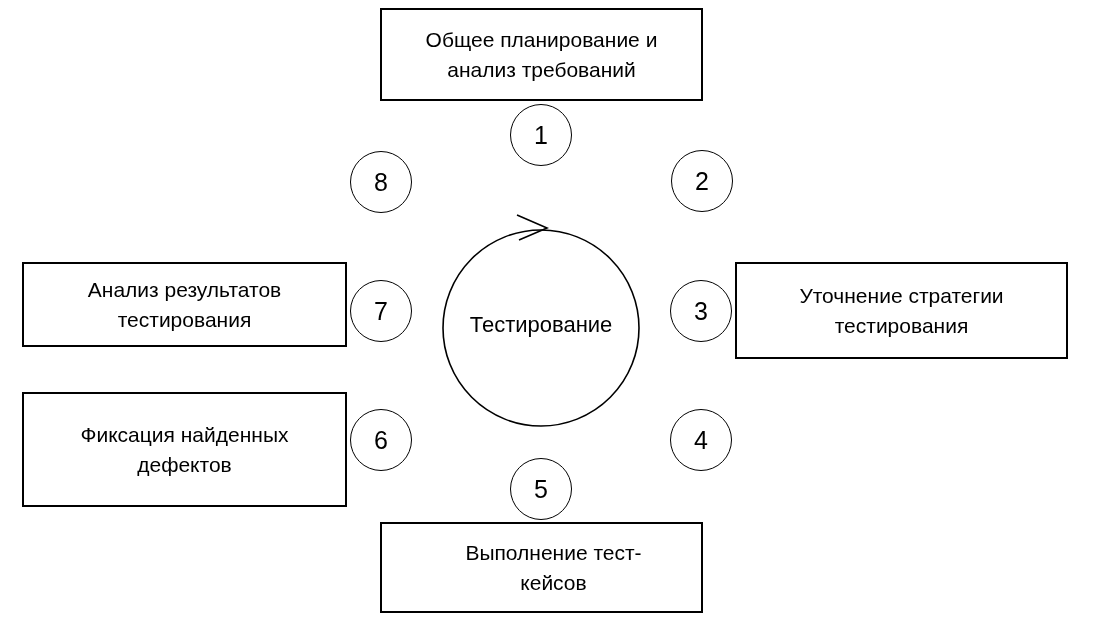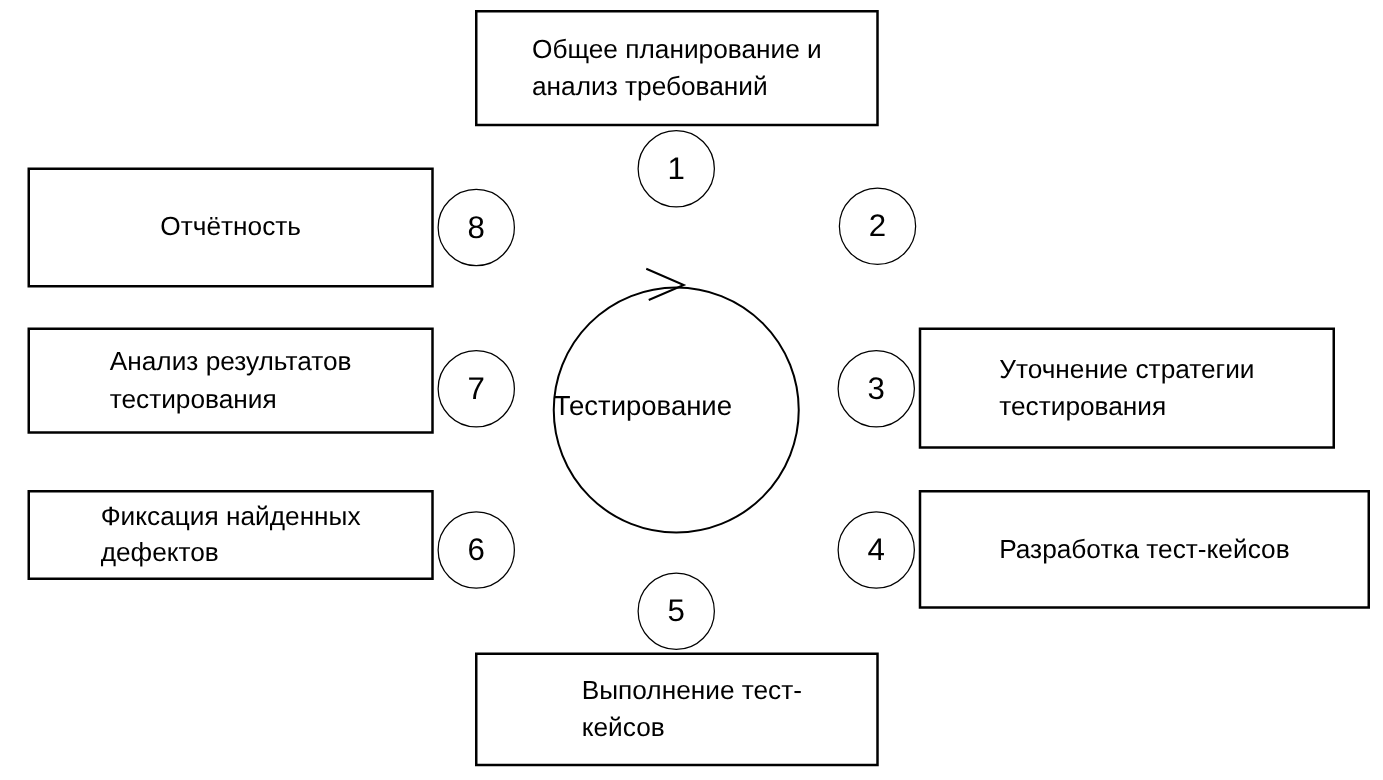--- a/index.html
+++ b/index.html
@@ -16,21 +16,21 @@
     color: #000000;
     overflow: hidden;
   }
   .box {
     position: absolute;
     border: 2px solid #000000;
     background: #ffffff;
     display: flex;
     align-items: center;
     justify-content: center;
-    text-align: left;
+    text-align: center;
     font-size: 21px;
     line-height: 1.4;
     box-sizing: border-box;
     padding: 0 8px;
     white-space: pre-line;
   }
   .badge {
     position: absolute;
     width: 62px;
     height: 62px;
@@ -41,34 +41,35 @@
     align-items: center;
     justify-content: center;
     font-size: 25px;
     box-sizing: border-box;
   }
   .center-label {
     position: absolute;
     left: 443px;
     top: 312px;
     width: 196px;
+    text-align: center;
     font-size: 22px;
   }
   svg.cycle {
     position: absolute;
     left: 0;
     top: 0;
   }
   
   .box-1 { left: 380px; top: 8px;   width: 323px; height: 93px; }
   .box-2 { left: 735px; top: 133px; width: 361px; height: 97px; }
   .box-3 { left: 735px; top: 262px; width: 333px; height: 97px; }
   .box-4 { left: 735px; top: 392px; width: 361px; height: 95px; }
   .box-5 { left: 380px; top: 522px; width: 323px; height: 91px; padding-left: 32px; }
-  .box-6 { left: 22px;  top: 392px; width: 325px; height: 72px; }
+  .box-6 { left: 22px;  top: 392px; width: 325px; height: 115px; }
   .box-7 { left: 22px;  top: 262px; width: 325px; height: 85px; }
   .box-8 { left: 22px;  top: 134px; width: 325px; height: 96px; }
   
   .badge-1 { left: 510px; top: 104px; }
   .badge-2 { left: 671px; top: 150px; }
   .badge-3 { left: 670px; top: 280px; }
   .badge-4 { left: 670px; top: 409px; }
   .badge-5 { left: 510px; top: 458px; }
   .badge-6 { left: 350px; top: 409px; }
   .badge-7 { left: 350px; top: 280px; }
@@ -83,28 +84,26 @@
     <circle cx="541" cy="328" r="98" fill="none" stroke="#000000" stroke-width="1.6"></circle>
     <path d="M517 215 L547 228 L519 240" fill="none" stroke="#000000" stroke-width="1.6"></path>
   </svg>
 
   <div class="center-label">Тестирование</div>
 
   <div class="box box-1">Общее планирование и
 анализ требований</div>
   <div class="box box-3">Уточнение стратегии
 тестирования</div>
-  <div class="box box-4">Разработка тест-кейсов</div>
   <div class="box box-5">Выполнение тест-
 кейсов</div>
   <div class="box box-6">Фиксация найденных
 дефектов</div>
   <div class="box box-7">Анализ результатов
 тестирования</div>
-  <div class="box box-8">Отчётность</div>
 
   <div class="badge badge-1">1</div>
   <div class="badge badge-2">2</div>
   <div class="badge badge-3">3</div>
   <div class="badge badge-4">4</div>
   <div class="badge badge-5">5</div>
   <div class="badge badge-6">6</div>
   <div class="badge badge-7">7</div>
   <div class="badge badge-8">8</div>
 

